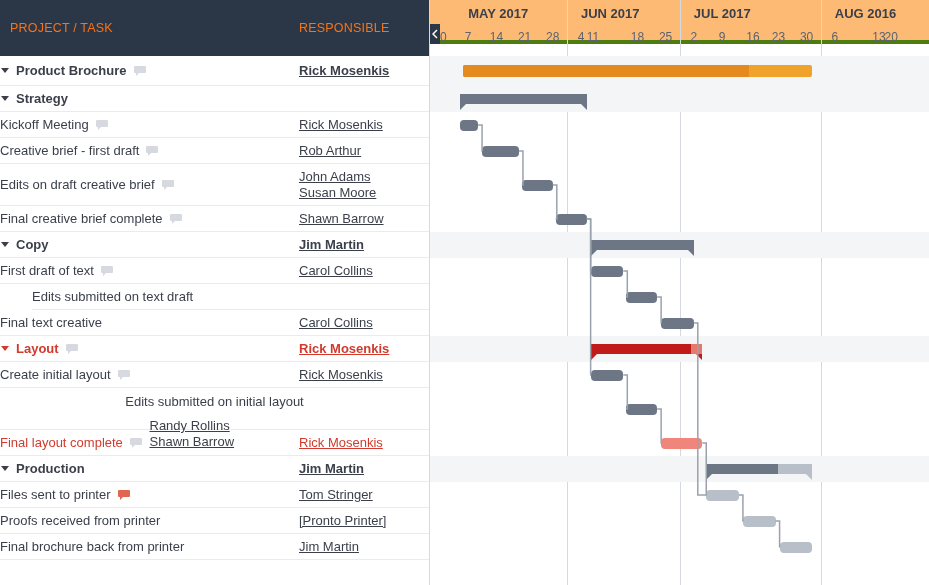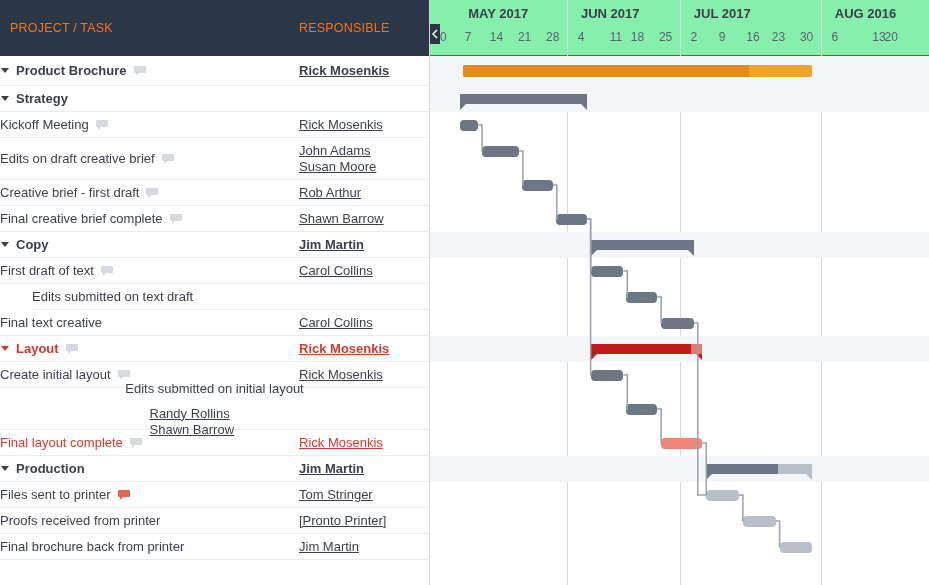--- a/index.html
+++ b/index.html
@@ -4,36 +4,36 @@
 <style>
   * { box-sizing: border-box; margin: 0; padding: 0; }
   html, body { width: 929px; height: 585px; font-family: -apple-system, "Segoe UI", Arial, sans-serif; font-size: 13px; color: #3a3f4a; overflow: hidden; background: #fff; }
   .root { display: flex; width: 929px; height: 585px; }
   .left { width: 430px; flex: none; border-right: 1px solid #d6dae0; display: flex; flex-direction: column; }
   .right { flex: 1; position: relative; overflow: hidden; }
   .hdr { background: #2b3646; color: #f97316; height: 56px; display: flex; align-items: center; font-size: 12.5px; letter-spacing: 0.2px; }
   .hdr .c1 { padding-left: 10px; flex: 1; }
   .hdr .c2 { width: 130px; }
   .rows { flex: 1; overflow: hidden; }
-  .row { display: flex; border-bottom: 1px solid #e9ecef; min-height: 26px; align-items: center; justify-content: center; }
+  .row { display: flex; border-bottom: 1px solid #e9ecef; min-height: 26px; align-items: center; }
   .row .c1 { flex: 1; display: flex; align-items: center; min-height: 26px; padding: 4px 0 4px 0; }
   .row .c2 { width: 130px; padding: 4px 0; line-height: 16px; text-decoration: underline; }
   .row.multi .c2 { white-space: pre-line; }
   .caret { display: inline-block; width: 10px; height: 10px; margin-right: 6px; }
   .caret svg { display:block; }
   .indent0 { padding-left: 10px; }
   .indent1 { padding-left: 34px; }
   .indent2 { padding-left: 66px; }
   .bold { font-weight: 600; }
   .red { color: #d13a2c; }
   .chat { display: inline-flex; margin-left: 6px; }
   .chat svg { display:block; }
   .collapse-handle { position: absolute; left: 0; top: 24px; width: 10px; height: 20px; background: #2b3646; display: flex; align-items: center; justify-content: center; z-index: 5; }
   .collapse-handle svg { display:block; }
-  .timeline-hdr { height: 56px; background: #86efac; border-bottom: 1px solid #4d7c0f; position: relative; padding-left: 10px; }
+  .timeline-hdr { height: 44px; background: #fdba74; border-bottom: 4px solid #4d7c0f; position: relative; padding-left: 10px; }
   .months { position: absolute; left: 10px; right: 0; top: 6px; height: 18px; }
   .month { position: absolute; top: 0; font-size: 13px; font-weight: 600; color: #3a3f4a; white-space: nowrap; }
   .days { position: absolute; left: 10px; right: 0; top: 30px; height: 20px; }
   .day { position: absolute; top: 0; font-size: 12px; color: #5a6270; transform: translateX(-50%); }
   .month-sep { position: absolute; top: 0; bottom: 0; width: 1px; background: #d6dae0; }
   .chart { position: absolute; left: 10px; right: 0; top: 56px; bottom: 0; }
   .bar { position: absolute; height: 10px; border-radius: 4px; background: #6d7684; }
   .bar.task { height: 11px; }
   .summary { position: absolute; height: 10px; background: #6d7684; }
   .summary::before, .summary::after { content:""; position:absolute; top:100%; width:0; height:0; border-top:6px solid #6d7684; }
@@ -92,42 +92,42 @@
           <div class="c1 indent2">
             <span>Kickoff Meeting</span>
             <span class="chat">
               <svg width="14" height="12" viewBox="0 0 14 12">
                 <path d="M2 1 h10 a1 1 0 0 1 1 1 v5 a1 1 0 0 1 -1 1 h-6 l-3 3 v-3 h-1 a1 1 0 0 1 -1 -1 v-5 a1 1 0 0 1 1 -1 z" fill="#d6dae0"></path>
               </svg>
             </span>
           </div>
           <div class="c2">Rick Mosenkis</div>
         </div>
+        <div class="row" style="height: 26px;">
+          <div class="c1 indent2">
+            <span>Creative brief - first draft</span>
+            <span class="chat">
+              <svg width="14" height="12" viewBox="0 0 14 12">
+                <path d="M2 1 h10 a1 1 0 0 1 1 1 v5 a1 1 0 0 1 -1 1 h-6 l-3 3 v-3 h-1 a1 1 0 0 1 -1 -1 v-5 a1 1 0 0 1 1 -1 z" fill="#d6dae0"></path>
+              </svg>
+            </span>
+          </div>
+          <div class="c2">Rob Arthur</div>
+        </div>
         <div class="row multi" style="height: 42px;">
           <div class="c1 indent2">
             <span>Edits on draft creative brief</span>
             <span class="chat">
               <svg width="14" height="12" viewBox="0 0 14 12">
                 <path d="M2 1 h10 a1 1 0 0 1 1 1 v5 a1 1 0 0 1 -1 1 h-6 l-3 3 v-3 h-1 a1 1 0 0 1 -1 -1 v-5 a1 1 0 0 1 1 -1 z" fill="#d6dae0"></path>
               </svg>
             </span>
           </div>
           <div class="c2">John Adams
 Susan Moore</div>
-        </div>
-        <div class="row" style="height: 26px;">
-          <div class="c1 indent2">
-            <span>Creative brief - first draft</span>
-            <span class="chat">
-              <svg width="14" height="12" viewBox="0 0 14 12">
-                <path d="M2 1 h10 a1 1 0 0 1 1 1 v5 a1 1 0 0 1 -1 1 h-6 l-3 3 v-3 h-1 a1 1 0 0 1 -1 -1 v-5 a1 1 0 0 1 1 -1 z" fill="#d6dae0"></path>
-              </svg>
-            </span>
-          </div>
-          <div class="c2">Rob Arthur</div>
         </div>
         <div class="row" style="height: 26px;">
           <div class="c1 indent2">
             <span>Final creative brief complete</span>
             <span class="chat">
               <svg width="14" height="12" viewBox="0 0 14 12">
                 <path d="M2 1 h10 a1 1 0 0 1 1 1 v5 a1 1 0 0 1 -1 1 h-6 l-3 3 v-3 h-1 a1 1 0 0 1 -1 -1 v-5 a1 1 0 0 1 1 -1 z" fill="#d6dae0"></path>
               </svg>
             </span>
           </div>
@@ -261,21 +261,21 @@
           <div class="month" style="left: 253.8px;">JUL 2017</div>
           <div class="month" style="left: 394.8px;">AUG 2016</div>
         </div>
       <div class="days" id="days">
           <div class="day" style="left: 0px;">30</div>
           <div class="day" style="left: 28.2px;">7</div>
           <div class="day" style="left: 56.4px;">14</div>
           <div class="day" style="left: 84.6px;">21</div>
           <div class="day" style="left: 112.8px;">28</div>
           <div class="day" style="left: 141px;">4</div>
-          <div class="day" style="left: 176px;">11</div>
+          <div class="day" style="left: 153px;">11</div>
           <div class="day" style="left: 197.4px;">18</div>
           <div class="day" style="left: 225.6px; text-align: right;">25</div>
           <div class="day" style="left: 253.8px;">2</div>
           <div class="day" style="left: 282px;">9</div>
           <div class="day" style="left: 313px;">16</div>
           <div class="day" style="left: 338.4px;">23</div>
           <div class="day" style="left: 366.6px;">30</div>
           <div class="day" style="left: 394.8px;">6</div>
           <div class="day" style="left: 439px;">13</div>
           <div class="day" style="left: 451.2px;">20</div>

